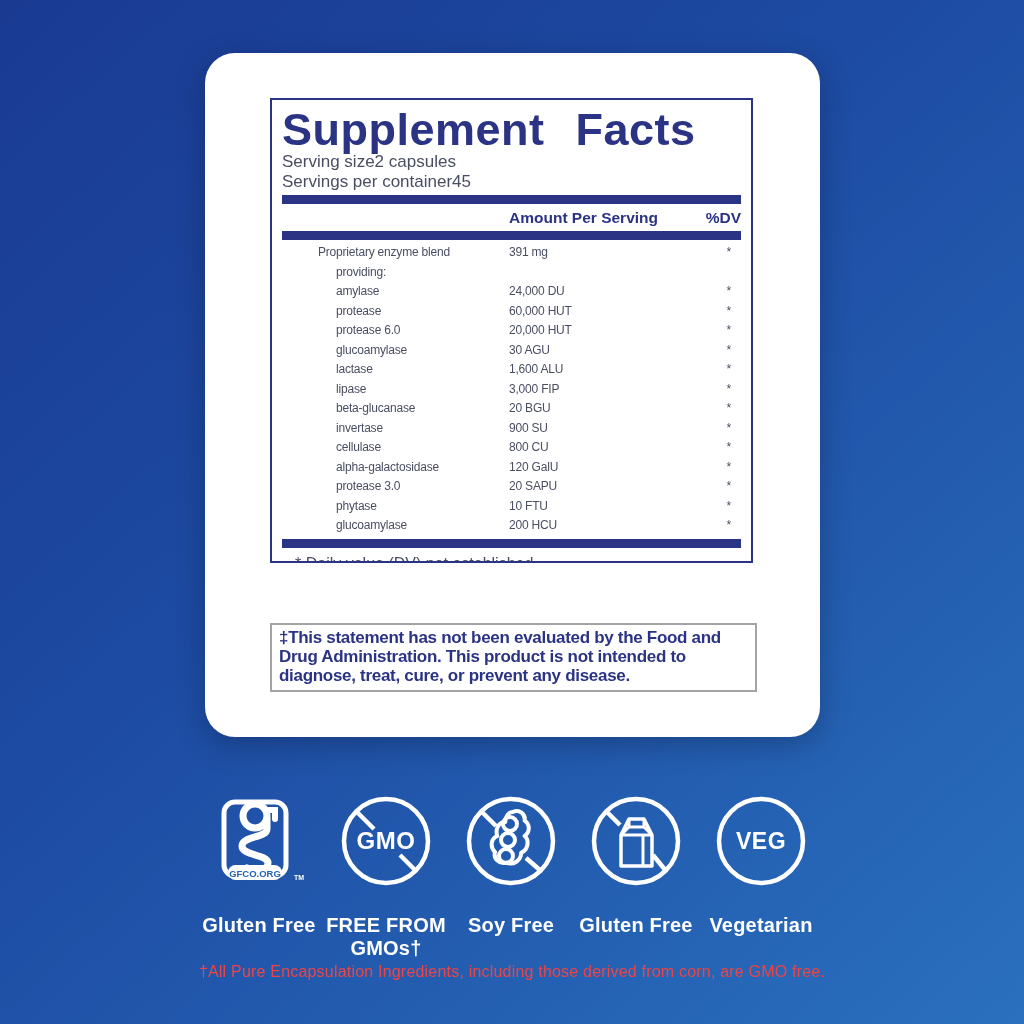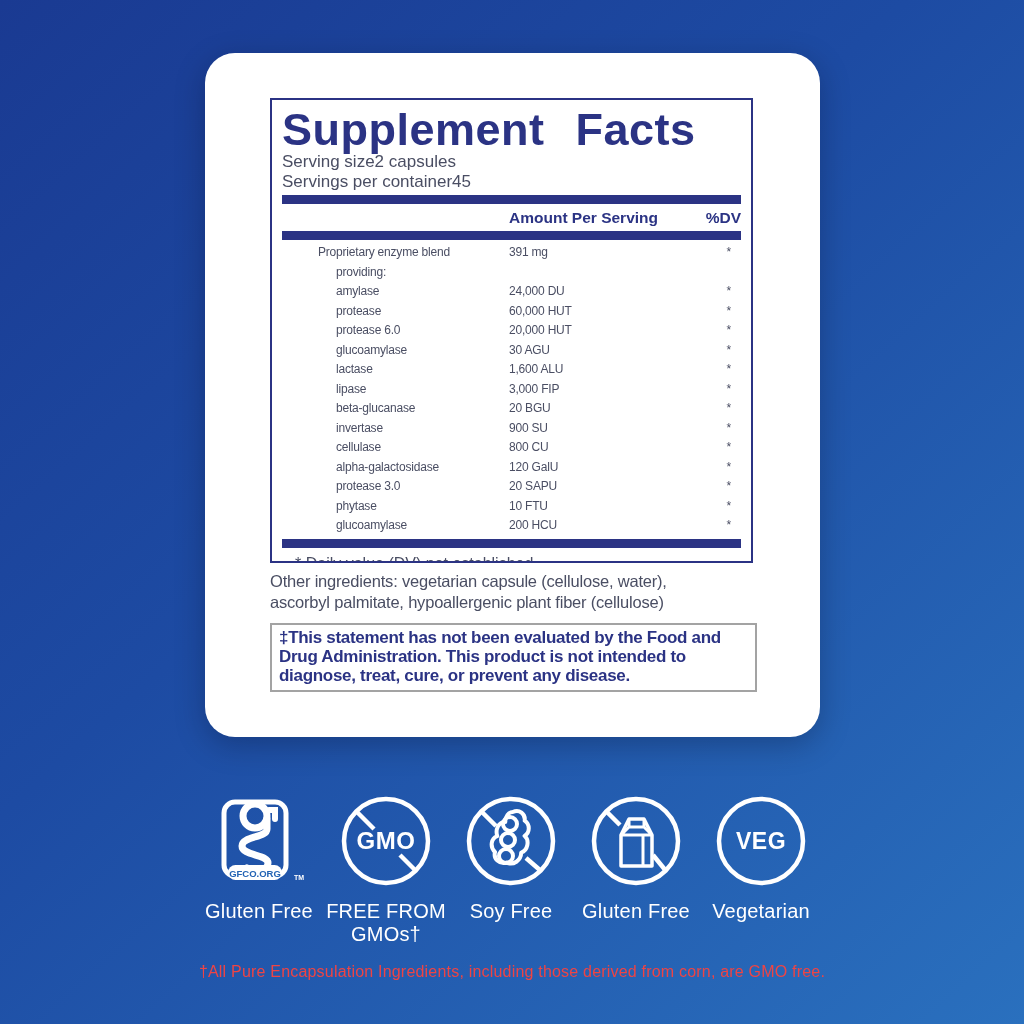--- a/index.html
+++ b/index.html
@@ -46,21 +46,21 @@
     font-size:17px; line-height:19px; font-weight:bold; color:#2b3384;
     letter-spacing:-0.3px;
   }
   
   .badge {
     position:absolute; top:793px; width:140px;
     display:flex; flex-direction:column; align-items:center;
   }
   .badge-icon-box { height:96px; display:flex; align-items:center; justify-content:center; }
   .badge-label {
-    margin-top:11px; font-size:20px; font-weight:normal; color:#ffffff;
+    margin-top:25px; font-size:20px; font-weight:bold; color:#ffffff;
     text-align:center; line-height:23px; letter-spacing:0.2px;
   }
   .footer-note {
     position:absolute; left:0; top:963px; width:1024px; text-align:center;
     font-size:16px; color:#ef4444; letter-spacing:0.2px;
   }
   svg text { font-family:"Liberation Sans", sans-serif; }
 </style>
 </head>
 <body>
@@ -170,21 +170,20 @@
   <div class="sf-row indent">
     <span class="c-name">glucoamylase</span>
     <span class="c-amt">200 HCU</span>
     <span class="c-dv">*</span>
   </div>
 </div>
     <div class="bar"></div>
     <div class="sf-footnote">* Daily value (DV) not established</div>
   </div>
 
-  <p class="other-ing">Other ingredients: vegetarian capsule (cellulose, water), ascorbyl palmitate, hypoallergenic plant fiber (cellulose)</p>
 
   <div class="fda-box">‡This statement has not been evaluated by the Food and Drug Administration. This product is not intended to diagnose, treat, cure, or prevent any disease.</div>
 </div>
 
 <div class="badge" style="left:189px">
   <div class="badge-icon-box">
     <svg width="92" height="100" viewBox="0 0 92 100">
       <rect x="11" y="11" width="62" height="74" rx="11" fill="none" stroke="#ffffff" stroke-width="5"></rect>
       <circle cx="42" cy="25" r="12" fill="none" stroke="#ffffff" stroke-width="7"></circle>
       <path d="M56 19 h6 v9" fill="none" stroke="#ffffff" stroke-width="6" stroke-linecap="round"></path>

